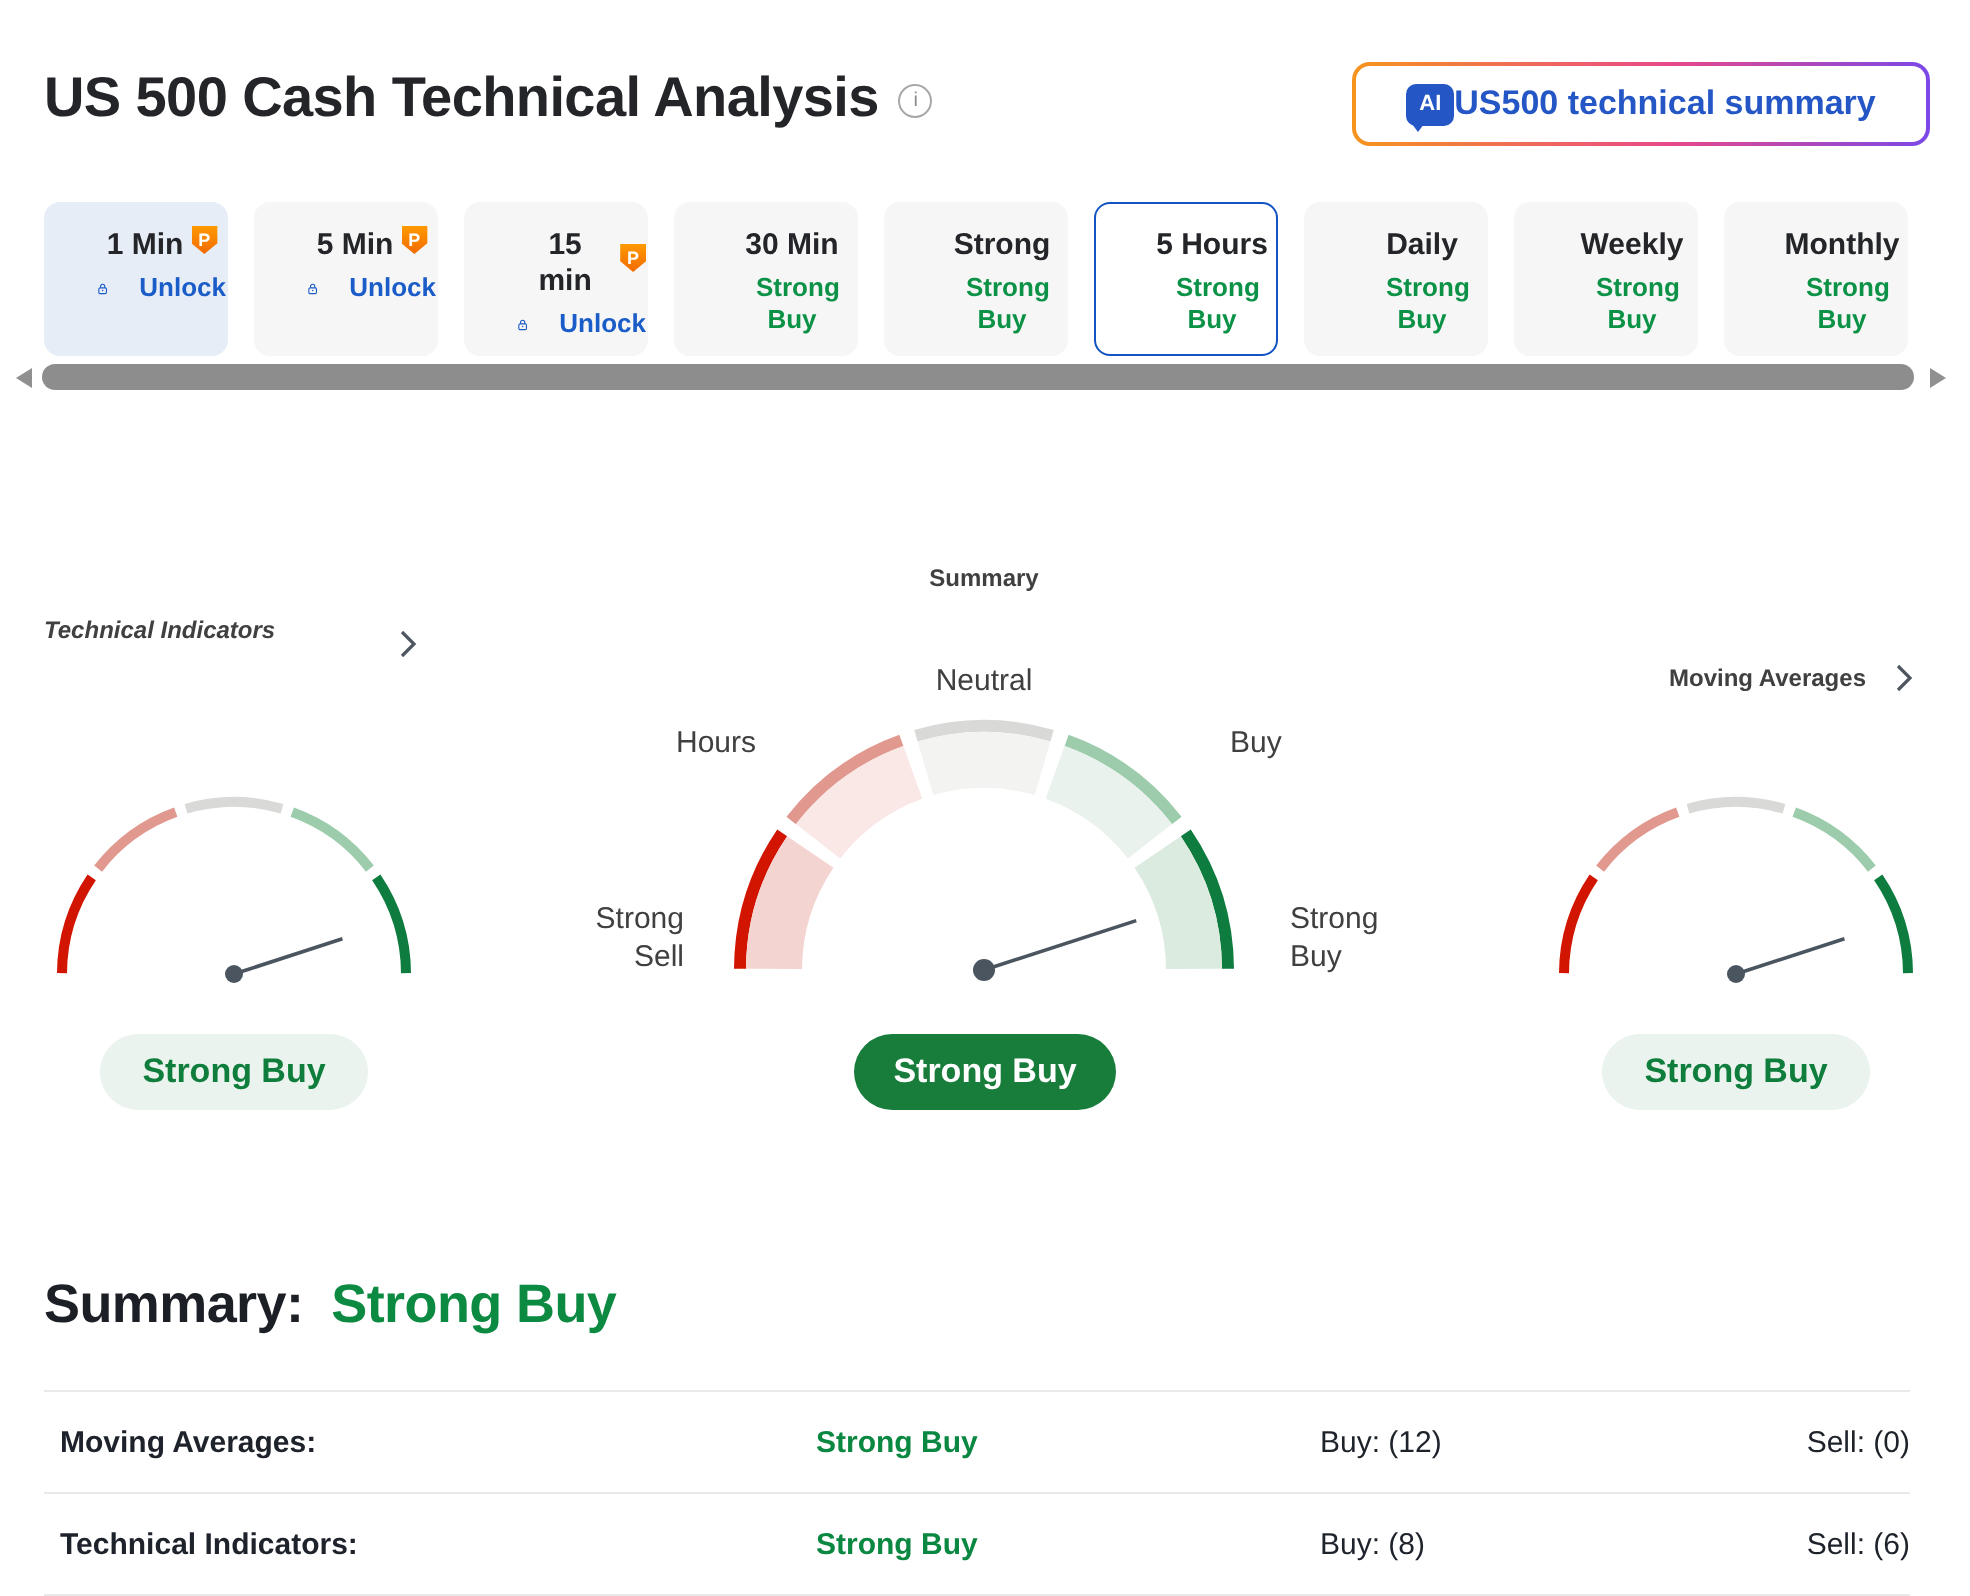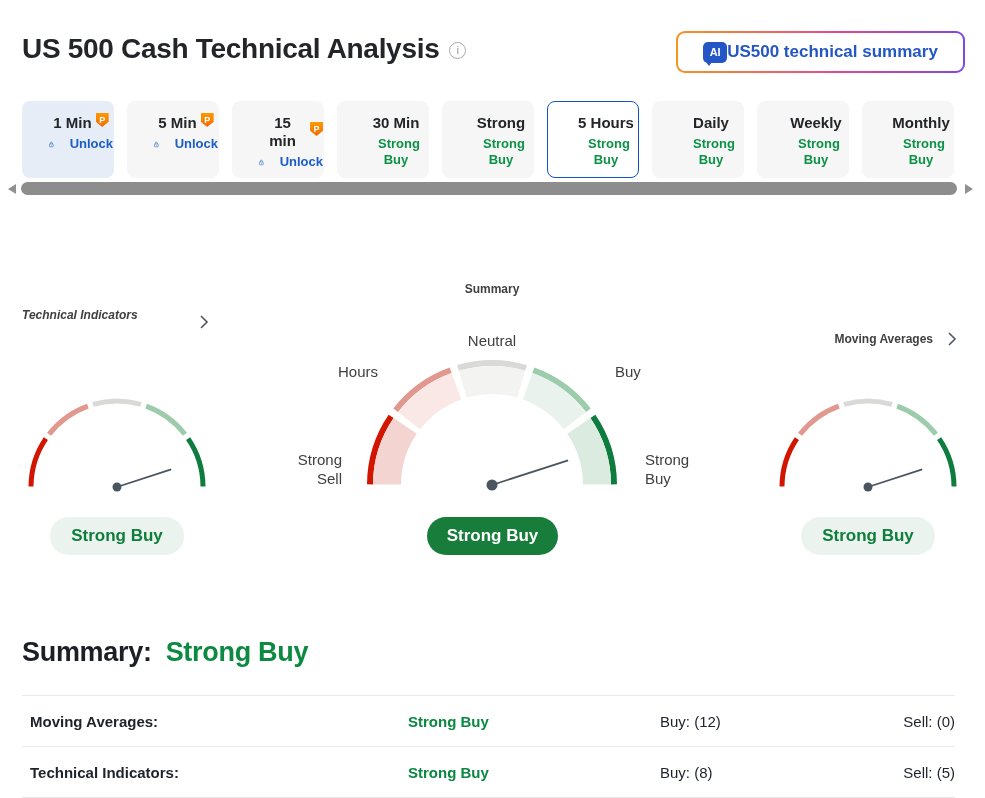--- a/index.html
+++ b/index.html
@@ -249,17 +249,17 @@
     <div class="t-row">
       <div class="t-label">Moving Averages:</div>
       <div class="t-signal">Strong Buy</div>
       <div class="t-buy">Buy: (12)</div>
       <div class="t-sell">Sell: (0)</div>
     </div>
     <div class="t-row">
       <div class="t-label">Technical Indicators:</div>
       <div class="t-signal">Strong Buy</div>
       <div class="t-buy">Buy: (8)</div>
-      <div class="t-sell">Sell: (5)</div>
+      <div class="t-sell">Sell: (6)</div>
     </div>
   </div>
 
 </div>
 
 </body></html>

